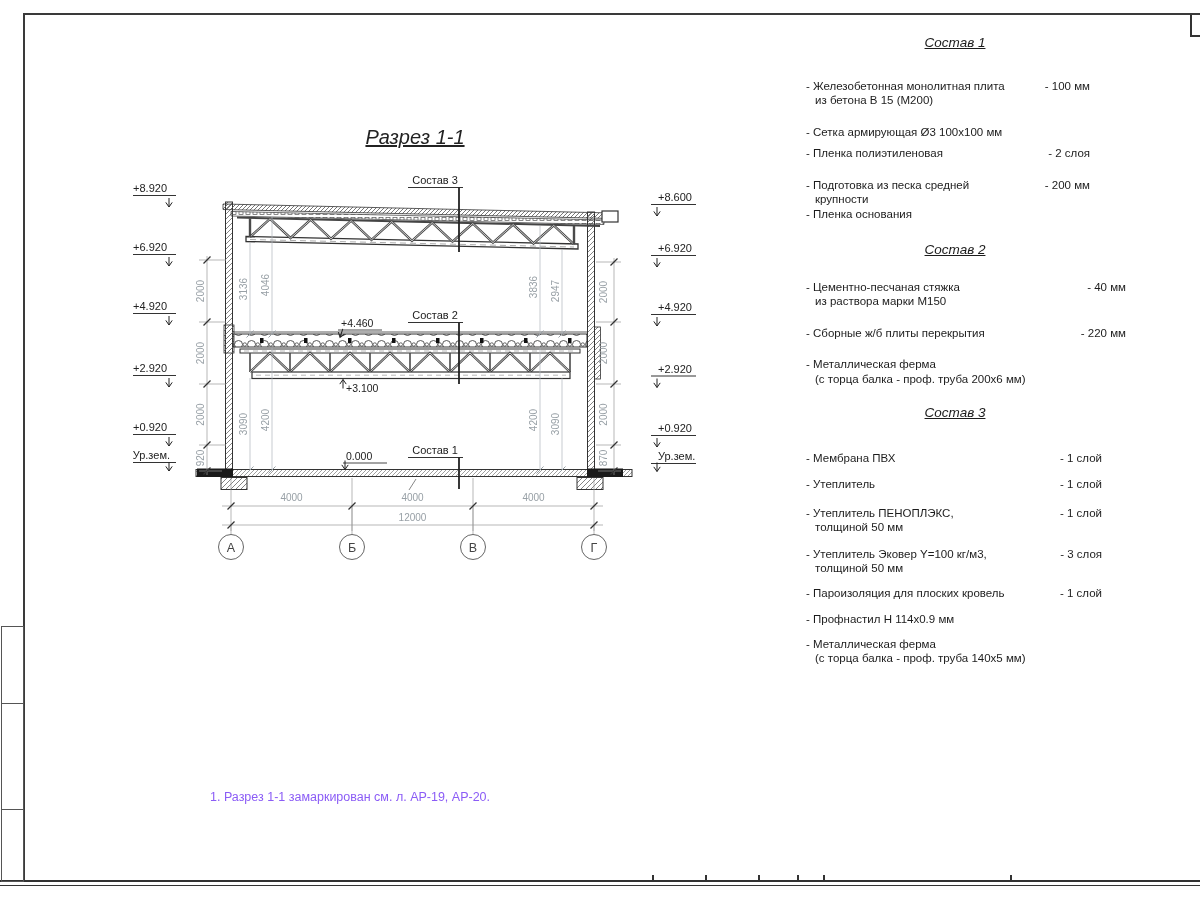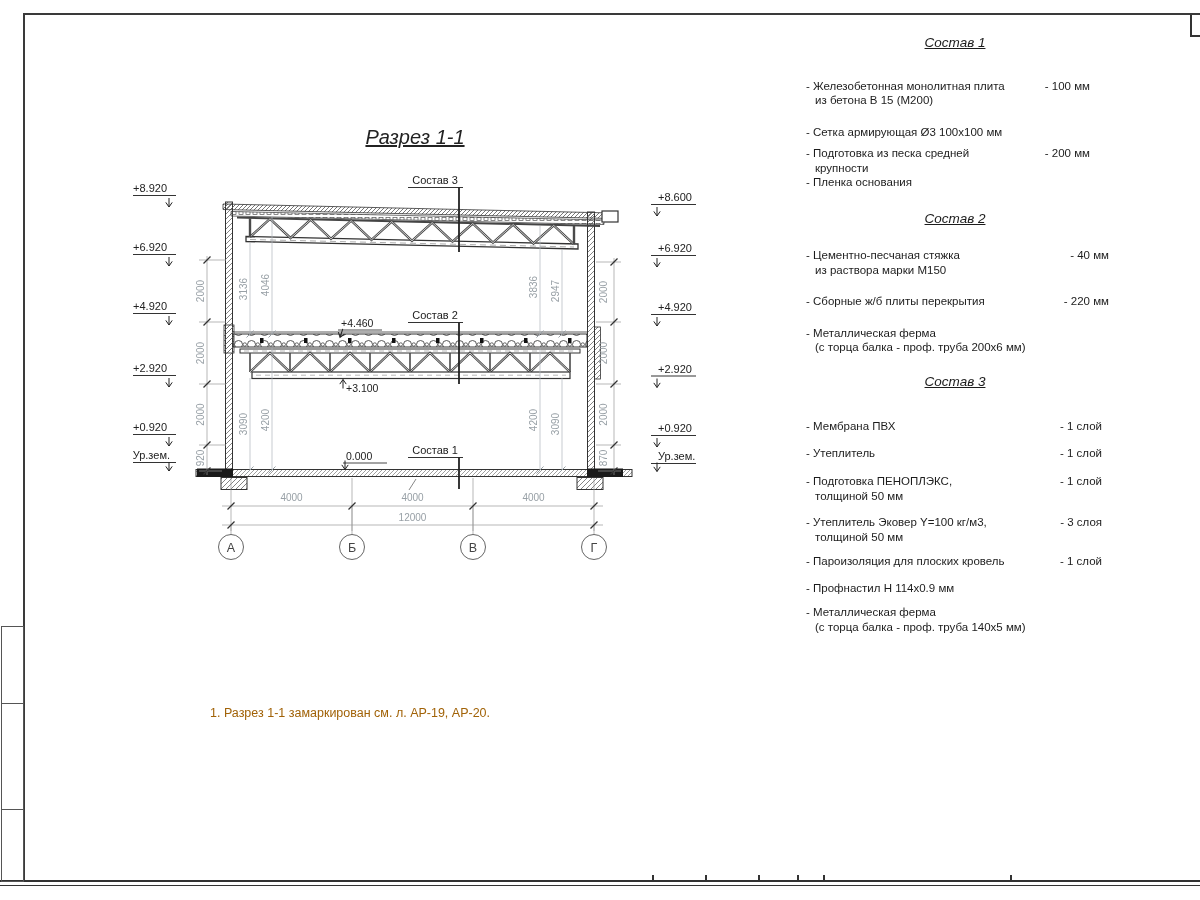--- a/index.html
+++ b/index.html
@@ -11,29 +11,29 @@
   .frame-left{left:23px;top:13px;width:2px;height:869px;background:#3a3a3a;}
   .frame-bottom{left:0;top:880px;width:1200px;height:3px;border-top:2px solid #333;border-bottom:1px solid #333;}
   .corner-box{left:1190px;top:15px;width:10px;height:20px;border-left:2px solid #333;border-bottom:2px solid #333;}
   .margin-cells{left:1px;top:626px;width:21px;height:254px;border:1px solid #555;}
   .cell-div{position:absolute;left:0;width:100%;height:1px;background:#555;}
   .stamp-tick{top:875px;width:2px;height:5px;background:#333;}
   
   .dwg-title{left:340px;top:126px;width:150px;text-align:center;
              font-style:italic;font-size:20px;text-decoration:underline;color:#222;}
   
-  .note{left:210px;top:706px;font-size:12.5px;color:#a16207;}
+  .note{left:210px;top:790px;font-size:12.5px;color:#8b5cf6;}
   
   .panel{left:806px;top:36px;width:322px;font-size:11.5px;line-height:14.5px;color:#1c1c1c;}
   .sec-title{text-align:center;font-style:italic;font-size:13.5px;text-decoration:underline;padding-right:24px;}
   .st1{margin:0 0 28px 0;} .st2{margin:22px 0 22px 0;} .st3{margin:20px 0 30px 0;}
   .item{display:flex;justify-content:space-between;align-items:flex-start;}
   .item .l2{padding-left:9px;}
   .item .val{white-space:nowrap;}
-  .s1 .val{margin-right:38px;} .s2 .val{margin-right:19px;} .s3 .val{margin-right:26px;}
+  .s1 .val{margin-right:38px;} .s2 .val{margin-right:2px;} .s3 .val{margin-right:26px;}
   svg text{font-family:"Liberation Sans",sans-serif;}
   .tDark{font-size:11px;fill:#222;}
   .tMark{font-size:10.5px;fill:#222;}
   .tGray{font-size:10px;fill:#98a0a6;}
   .tAxis{font-size:12.5px;fill:#444;}
 </style>
 </head>
 <body>
 
 <div class="abs frame-top"></div>
@@ -357,20 +357,26 @@
       <div class="l2">из бетона В 15 (М200)</div>
         </div>
       <div class="val">- 100 мм</div>
     </div>
     <div class="item" style="margin-bottom:7px">
       <div class="lines">
           <div class="l1">- Сетка армирующая Ø3 100х100 мм</div>
         </div>
       <div class="val"></div>
     </div>
+    <div class="item" style="margin-bottom:17px">
+      <div class="lines">
+          <div class="l1">- Пленка полиэтиленовая</div>
+        </div>
+      <div class="val">- 2 слоя</div>
+    </div>
     <div class="item" style="">
       <div class="lines">
           <div class="l1">- Подготовка из песка средней</div>
       <div class="l2">крупности</div>
         </div>
       <div class="val">- 200 мм</div>
     </div>
     <div class="item">
       <div class="lines">
           <div class="l1">- Пленка основания</div>
@@ -412,21 +418,21 @@
       <div class="val">- 1 слой</div>
     </div>
     <div class="item" style="margin-bottom:14px">
       <div class="lines">
           <div class="l1">- Утеплитель</div>
         </div>
       <div class="val">- 1 слой</div>
     </div>
     <div class="item" style="margin-bottom:12px">
       <div class="lines">
-          <div class="l1">- Подготовка ПЕНОПЛЭКС,</div>
+          <div class="l1">- Утеплитель ПЕНОПЛЭКС,</div>
       <div class="l2">толщиной 50 мм</div>
         </div>
       <div class="val">- 1 слой</div>
     </div>
     <div class="item" style="margin-bottom:10px">
       <div class="lines">
           <div class="l1">- Утеплитель Эковер Y=100 кг/м3,</div>
       <div class="l2">толщиной 50 мм</div>
         </div>
       <div class="val">- 3 слоя</div>

